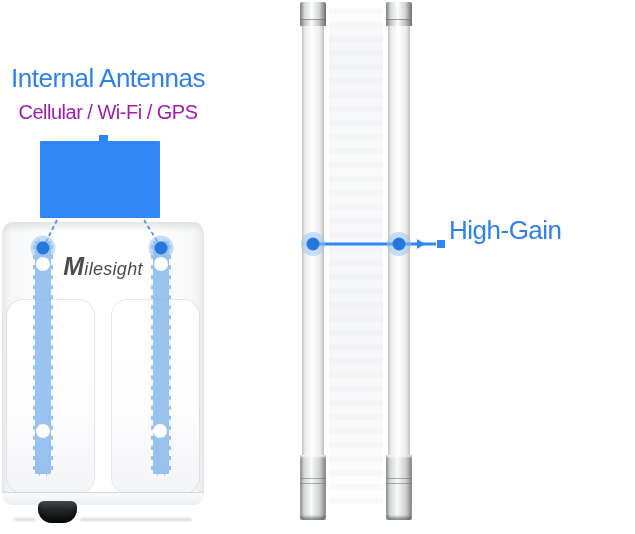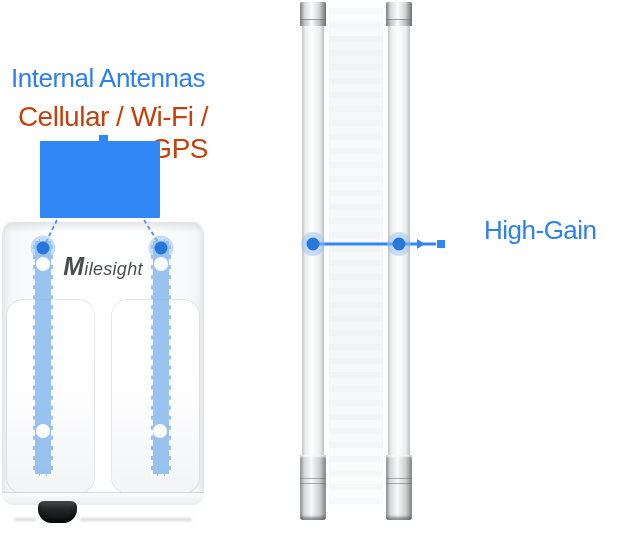--- a/index.html
+++ b/index.html
@@ -5,22 +5,22 @@
   html,body{margin:0;padding:0;background:#ffffff;}
   .scene{
     position:relative;width:635px;height:534px;background:#ffffff;overflow:hidden;
     font-family:"Liberation Sans","DejaVu Sans",sans-serif;
   }
   .abs{position:absolute;}
 
   
   .lt-title{left:8px;top:63px;width:200px;text-align:center;font-size:26px;
     font-weight:400;color:#2E80ED;letter-spacing:-0.5px;}
-  .lt-sub{left:8px;top:101px;width:200px;text-align:right;font-size:28px;
-    font-weight:400;color:#c2410c;letter-spacing:-0.5px;}
+  .lt-sub{left:8px;top:101px;width:200px;text-align:center;font-size:20px;
+    font-weight:400;color:#a21caf;letter-spacing:-0.5px;}
 
   
   .callout-box{left:40px;top:141px;width:120px;height:77px;background:#2F86F4;border-radius:1px;}
   .callout-notch{left:99px;top:135px;width:9px;height:7px;background:#2F86F4;}
 
   
   .device{left:2px;top:222px;width:202px;height:282px;
     border-radius:14px 14px 11px 11px;
     background:linear-gradient(90deg,#e8eaeb 0%,#f6f7f8 5%,#ffffff 28%,#ffffff 72%,#f6f7f8 95%,#e8eaeb 100%);
     box-shadow:inset 0 -2px 4px rgba(0,0,0,0.05);}
@@ -67,21 +67,21 @@
   .ant-base .r1{top:23px;}
   .ant-base .r2{top:28px;}
 
   
   .between-glow{left:329px;top:8px;width:54px;height:498px;
     background:
       repeating-linear-gradient(180deg,rgba(233,235,237,0.30) 0 6px,rgba(249,250,251,0.18) 6px 14px),
       linear-gradient(180deg,rgba(243,244,245,0) 0%,rgba(240,241,243,0.75) 8%,rgba(246,247,248,0.65) 32%,rgba(240,241,243,0.72) 62%,rgba(244,245,246,0.55) 86%,rgba(245,246,247,0) 100%);}
 
   
-  .rt-title{left:484px;top:215px;font-size:26px;font-weight:500;color:#2E80ED;letter-spacing:-0.5px;}
+  .rt-title{left:449px;top:215px;font-size:26px;font-weight:500;color:#2E80ED;letter-spacing:-0.5px;}
   .rt-sub{left:457px;top:248px;font-size:20px;font-weight:400;color:#7B7C7E;letter-spacing:-0.5px;}
 
   
   .overlay{position:absolute;left:0;top:0;width:635px;height:534px;pointer-events:none;}
 </style>
 </head>
 <body>
 
 <div class="scene">
 

